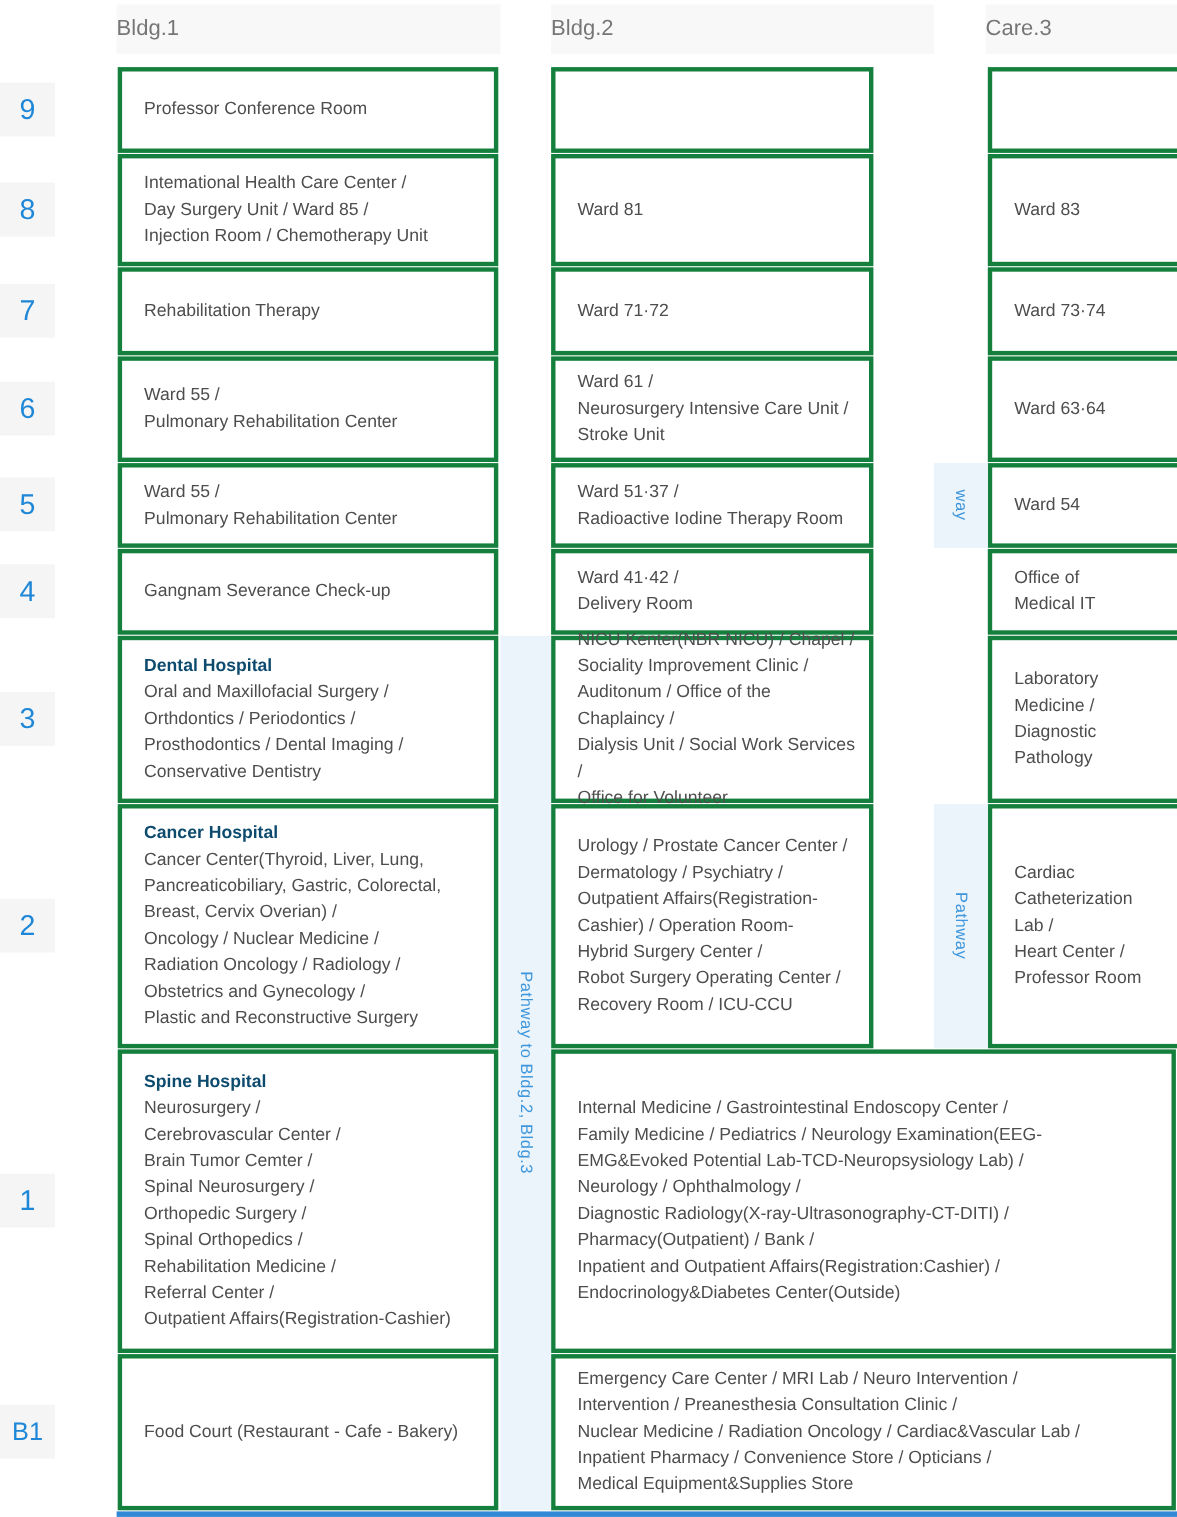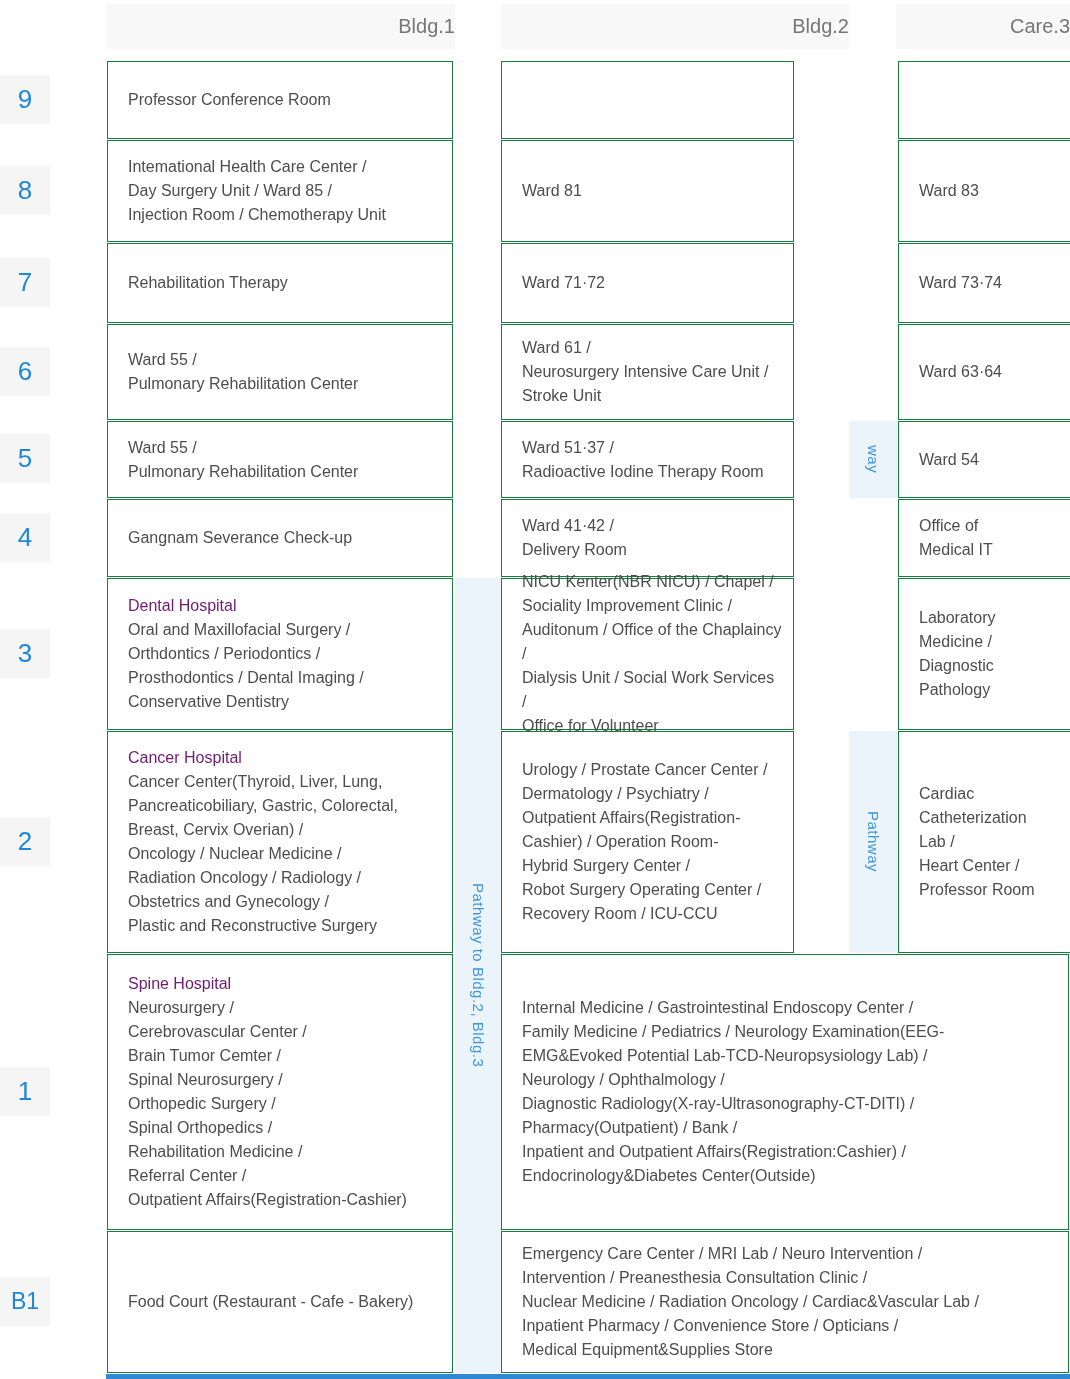--- a/index.html
+++ b/index.html
@@ -3,43 +3,43 @@
 <meta charset="utf-8">
 <style>
   html,body{margin:0;padding:0;background:#ffffff;}
   .stage{
     position:relative;width:1070px;height:1379px;background:#ffffff;
     font-family:"Liberation Sans", sans-serif;overflow:hidden;
   }
   
   .hdr{
     position:absolute;top:4px;height:45px;background:#f8f8f8;
-    display:flex;align-items:center;justify-content:flex-end;
+    display:flex;align-items:center;justify-content:flex-start;
     font-size:20px;color:#767676;
   }
   .hdr1{left:106px;width:349px}
   .hdr2{left:501px;width:348px}
   .hdr3{left:896px;width:174px}
   
   .badge{
     position:absolute;left:0;width:50px;height:49px;background:#f5f5f5;
     display:flex;align-items:center;justify-content:center;
     font-size:26px;color:#1f87d7;
   }
   .badge-small{font-size:23px}
   .fb9{top:75px}.fb8{top:166px}.fb7{top:258px}.fb6{top:347px}.fb5{top:434px}
   .fb4{top:513px}.fb3{top:629px}.fb2{top:817px}.fb1{top:1067px}.fbb1{top:1277px}
   
   .cell{
-    position:absolute;background:#ffffff;border:1px solid #15803d;
+    position:absolute;background:#ffffff;border:4px solid #15803d;
     box-sizing:border-box;display:flex;flex-direction:column;justify-content:center;
     padding:10px 10px 10px 20px;font-size:16px;line-height:24px;color:#4d4d4d;
   }
   .cell-text{white-space:pre-line;}
-  .cell-title{font-weight:normal;color:#701a75;white-space:pre-line;}
+  .cell-title{font-weight:bold;color:#0c4a6e;white-space:pre-line;}
   
   .r9{top:61px;height:78px}
   .r8{top:140px;height:102px}
   .r7{top:243px;height:80px}
   .r6{top:324px;height:96px}
   .r5{top:421px;height:77px}
   .r4{top:499px;height:78px}
   .r3{top:578px;height:152px}
   .r2{top:731px;height:222px}
   .r1{top:954px;height:276px}

